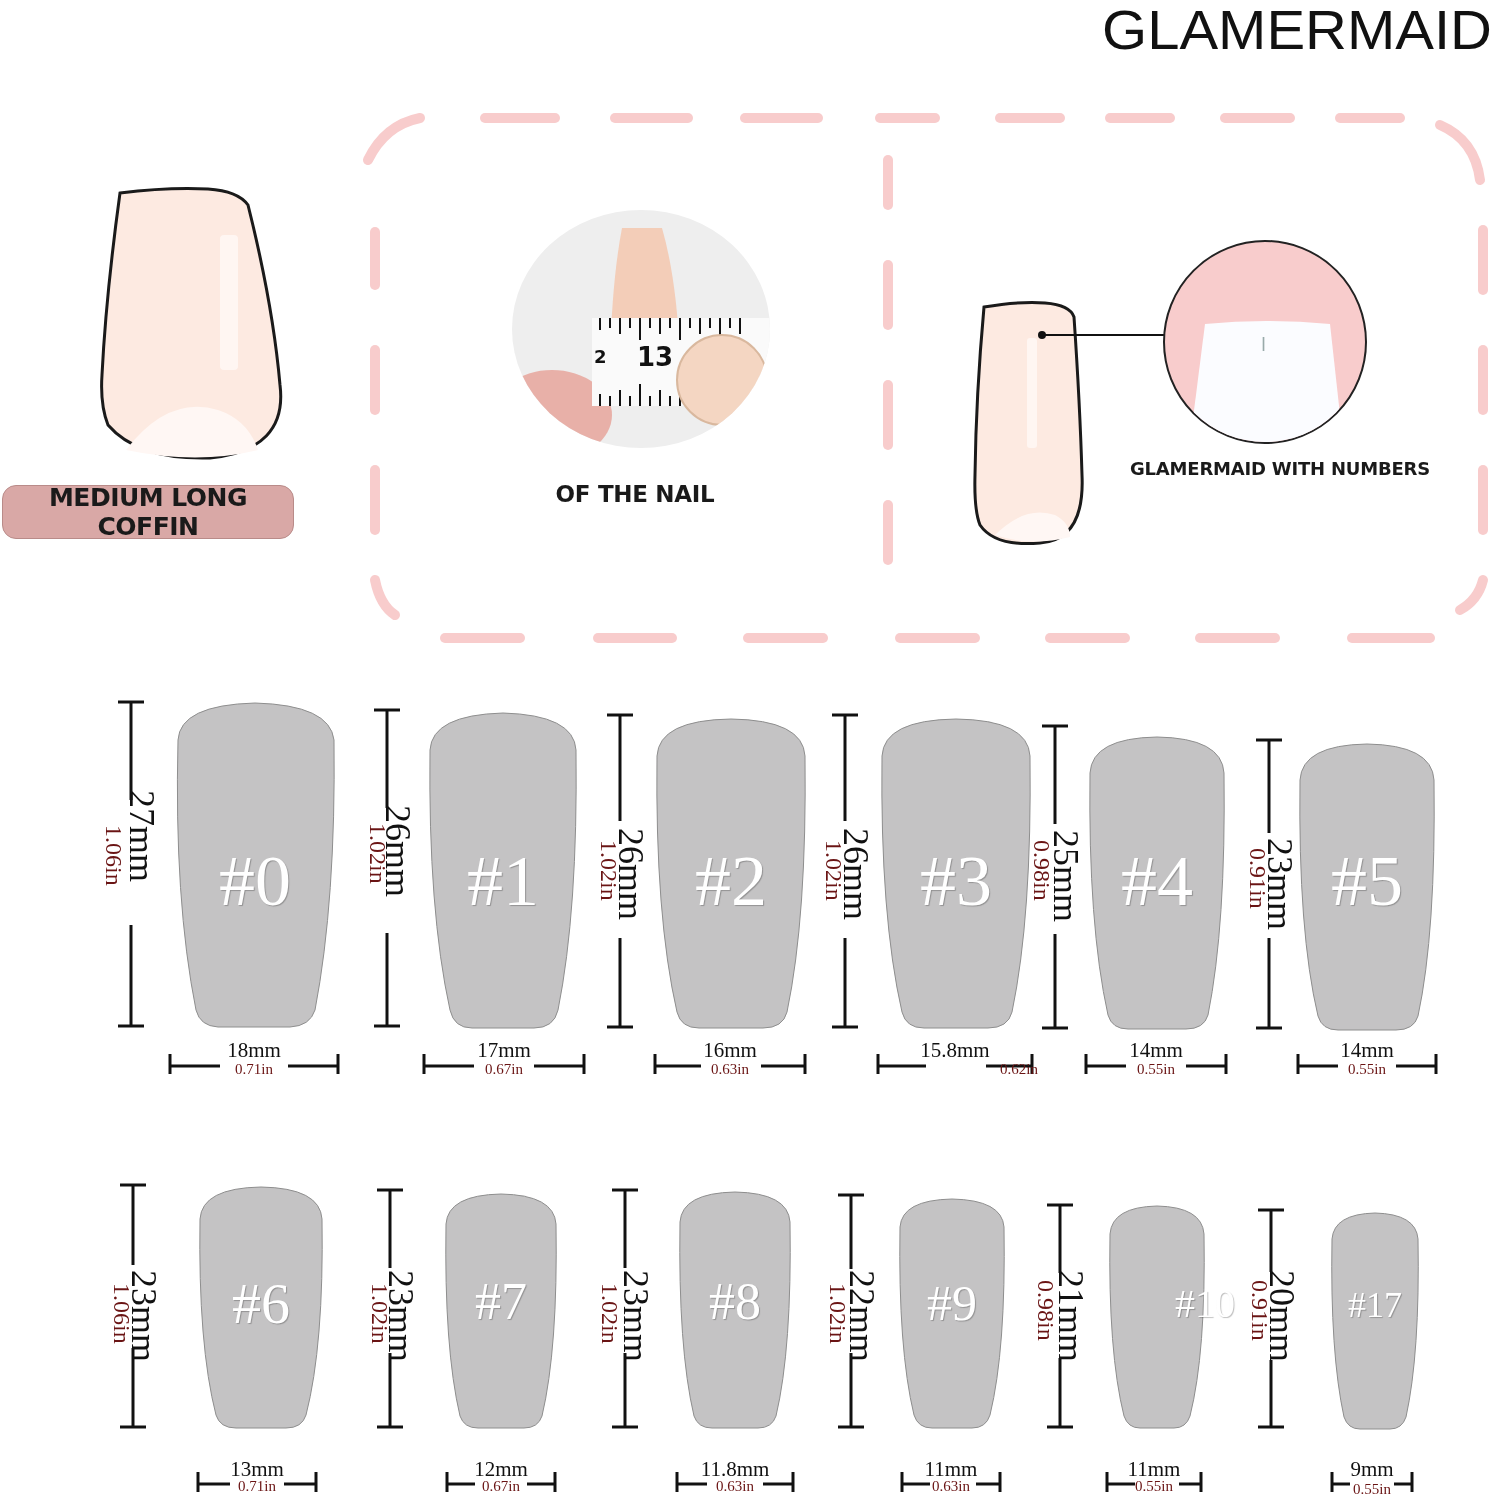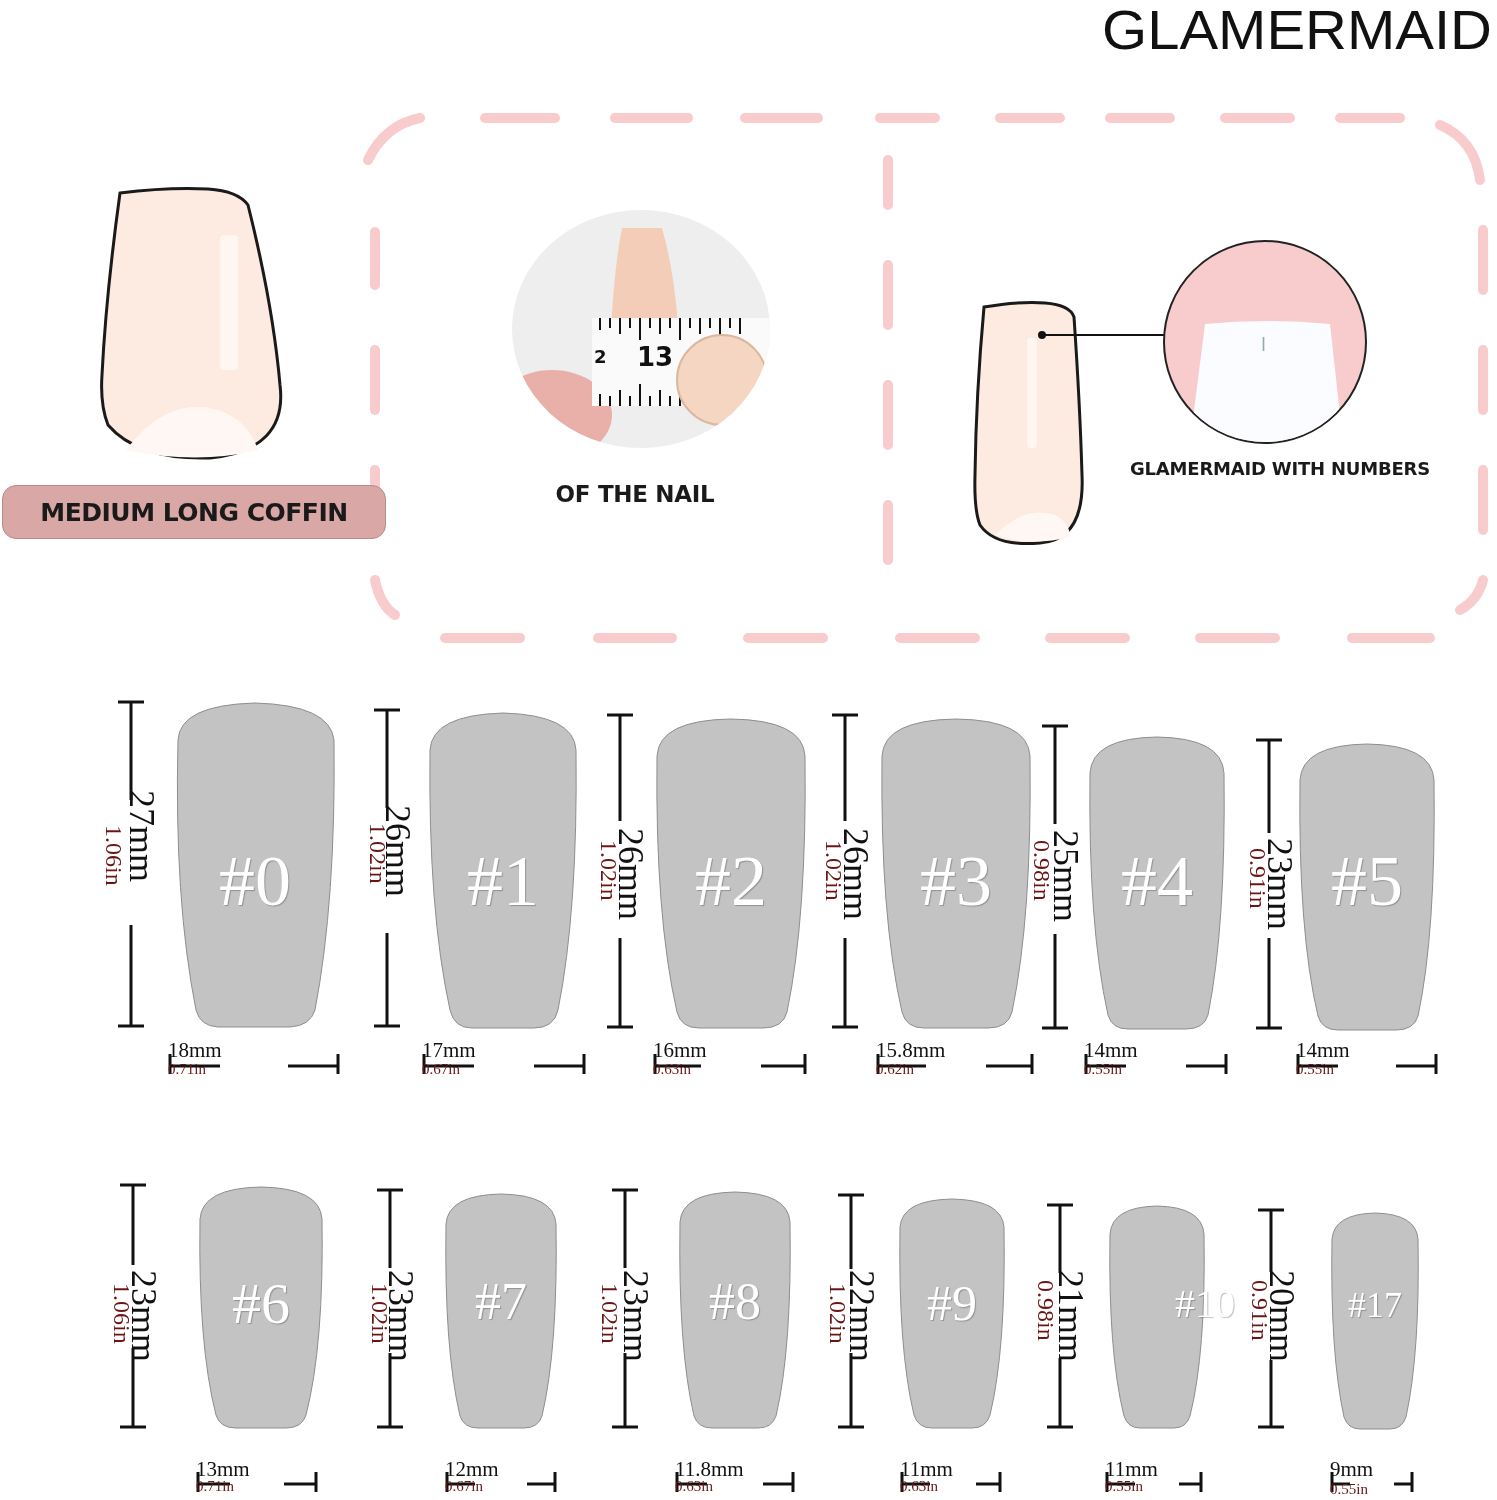--- a/index.html
+++ b/index.html
@@ -1,28 +1,28 @@
 <!DOCTYPE html>
 <html><head>
 <meta charset="utf-8">
 <style>
   html, body { margin: 0; padding: 0; background: #ffffff; }
   body { width: 1497px; height: 1500px; position: relative; overflow: hidden; font-family: "DejaVu Sans", sans-serif; }
   .abs { position: absolute; }
   .brand { right: 5px; top: 0px; font-family: "Liberation Sans", sans-serif; font-size: 58px; font-weight: 500; letter-spacing: 0px; color: #111; line-height: 60px; transform: scaleY(0.95); }
   .sans-caps { font-family: "DejaVu Sans", sans-serif; font-weight: bold; color: #1a1a1a; text-align: center; }
-  .shape-badge { left: 2px; top: 485px; width: 384px; height: 54px; border-radius: 14px; background: #d9a8a6; border: 1px solid #b98b89; box-sizing: border-box; display: flex; align-items: center; justify-content: center; font-size: 25px; letter-spacing: -0.5px; }
+  .shape-badge { left: 2px; top: 485px; width: 292px; height: 54px; border-radius: 14px; background: #d9a8a6; border: 1px solid #b98b89; box-sizing: border-box; display: flex; align-items: center; justify-content: center; font-size: 25px; letter-spacing: -0.5px; }
   .instr { left: 400px; top: 478px; width: 470px; font-size: 23px; line-height: 33px; letter-spacing: -0.3px; }
   .tips-label { left: 1120px; top: 458px; width: 320px; font-size: 18px; letter-spacing: -0.2px; }
   .serif { font-family: "Liberation Serif", "DejaVu Serif", serif; }
   .vlabel { writing-mode: vertical-rl; white-space: nowrap; line-height: 1; }
   .mm-v { font-size: 36px; color: #111; }
   .in-v { font-size: 24px; color: #6a1414; }
   .hnum { font-family: "Liberation Serif", serif; color: #fff; text-align: center; text-shadow: 1px 1px 1px rgba(0,0,0,0.25); }
-  .wlabel { text-align: left; line-height: 1; }
+  .wlabel { text-align: center; line-height: 1; }
   .wmm { font-size: 21px; color: #111; }
   .win { font-size: 15px; color: #6a1414; }
 </style>
 </head>
 <body>
 
 <div class="abs brand">GLAMERMAID</div>
 
 <svg class="abs" style="left:0;top:0" width="1497" height="660">
   <g fill="none" stroke="#f8cccc" stroke-width="10" stroke-linecap="round">
@@ -213,21 +213,21 @@
 <div class="abs hnum" style="left:880px;top:840px;width:152px;font-size:72px">#3</div>
 <svg class="abs" style="left:876px;top:1052px" width="158" height="24">
     <g stroke="#111" stroke-width="3">
       <line x1="2" y1="2" x2="2" y2="22"></line>
       <line x1="156" y1="2" x2="156" y2="22"></line>
       <line x1="2" y1="14" x2="50" y2="14"></line>
       <line x1="110" y1="14" x2="156" y2="14"></line>
     </g>
   </svg>
 <div class="abs serif wlabel wmm" style="left:876px;top:1040px;width:158px">15.8mm</div>
-<div class="abs serif wlabel win" style="left:876px;top:1062px;width:190px">0.62in</div>
+<div class="abs serif wlabel win" style="left:924px;top:1062px;width:190px">0.62in</div>
 
 <svg class="abs" style="left:1040px;top:724px" width="30" height="306">
     <g stroke="#111" stroke-width="3">
       <line x1="15" y1="2" x2="15" y2="100"></line>
       <line x1="15" y1="210" x2="15" y2="304"></line>
       <line x1="2" y1="2" x2="28" y2="2"></line>
       <line x1="2" y1="304" x2="28" y2="304"></line>
     </g>
   </svg>
 <div class="abs serif vlabel mm-v" style="left:1048px;top:830px">25mm</div>

